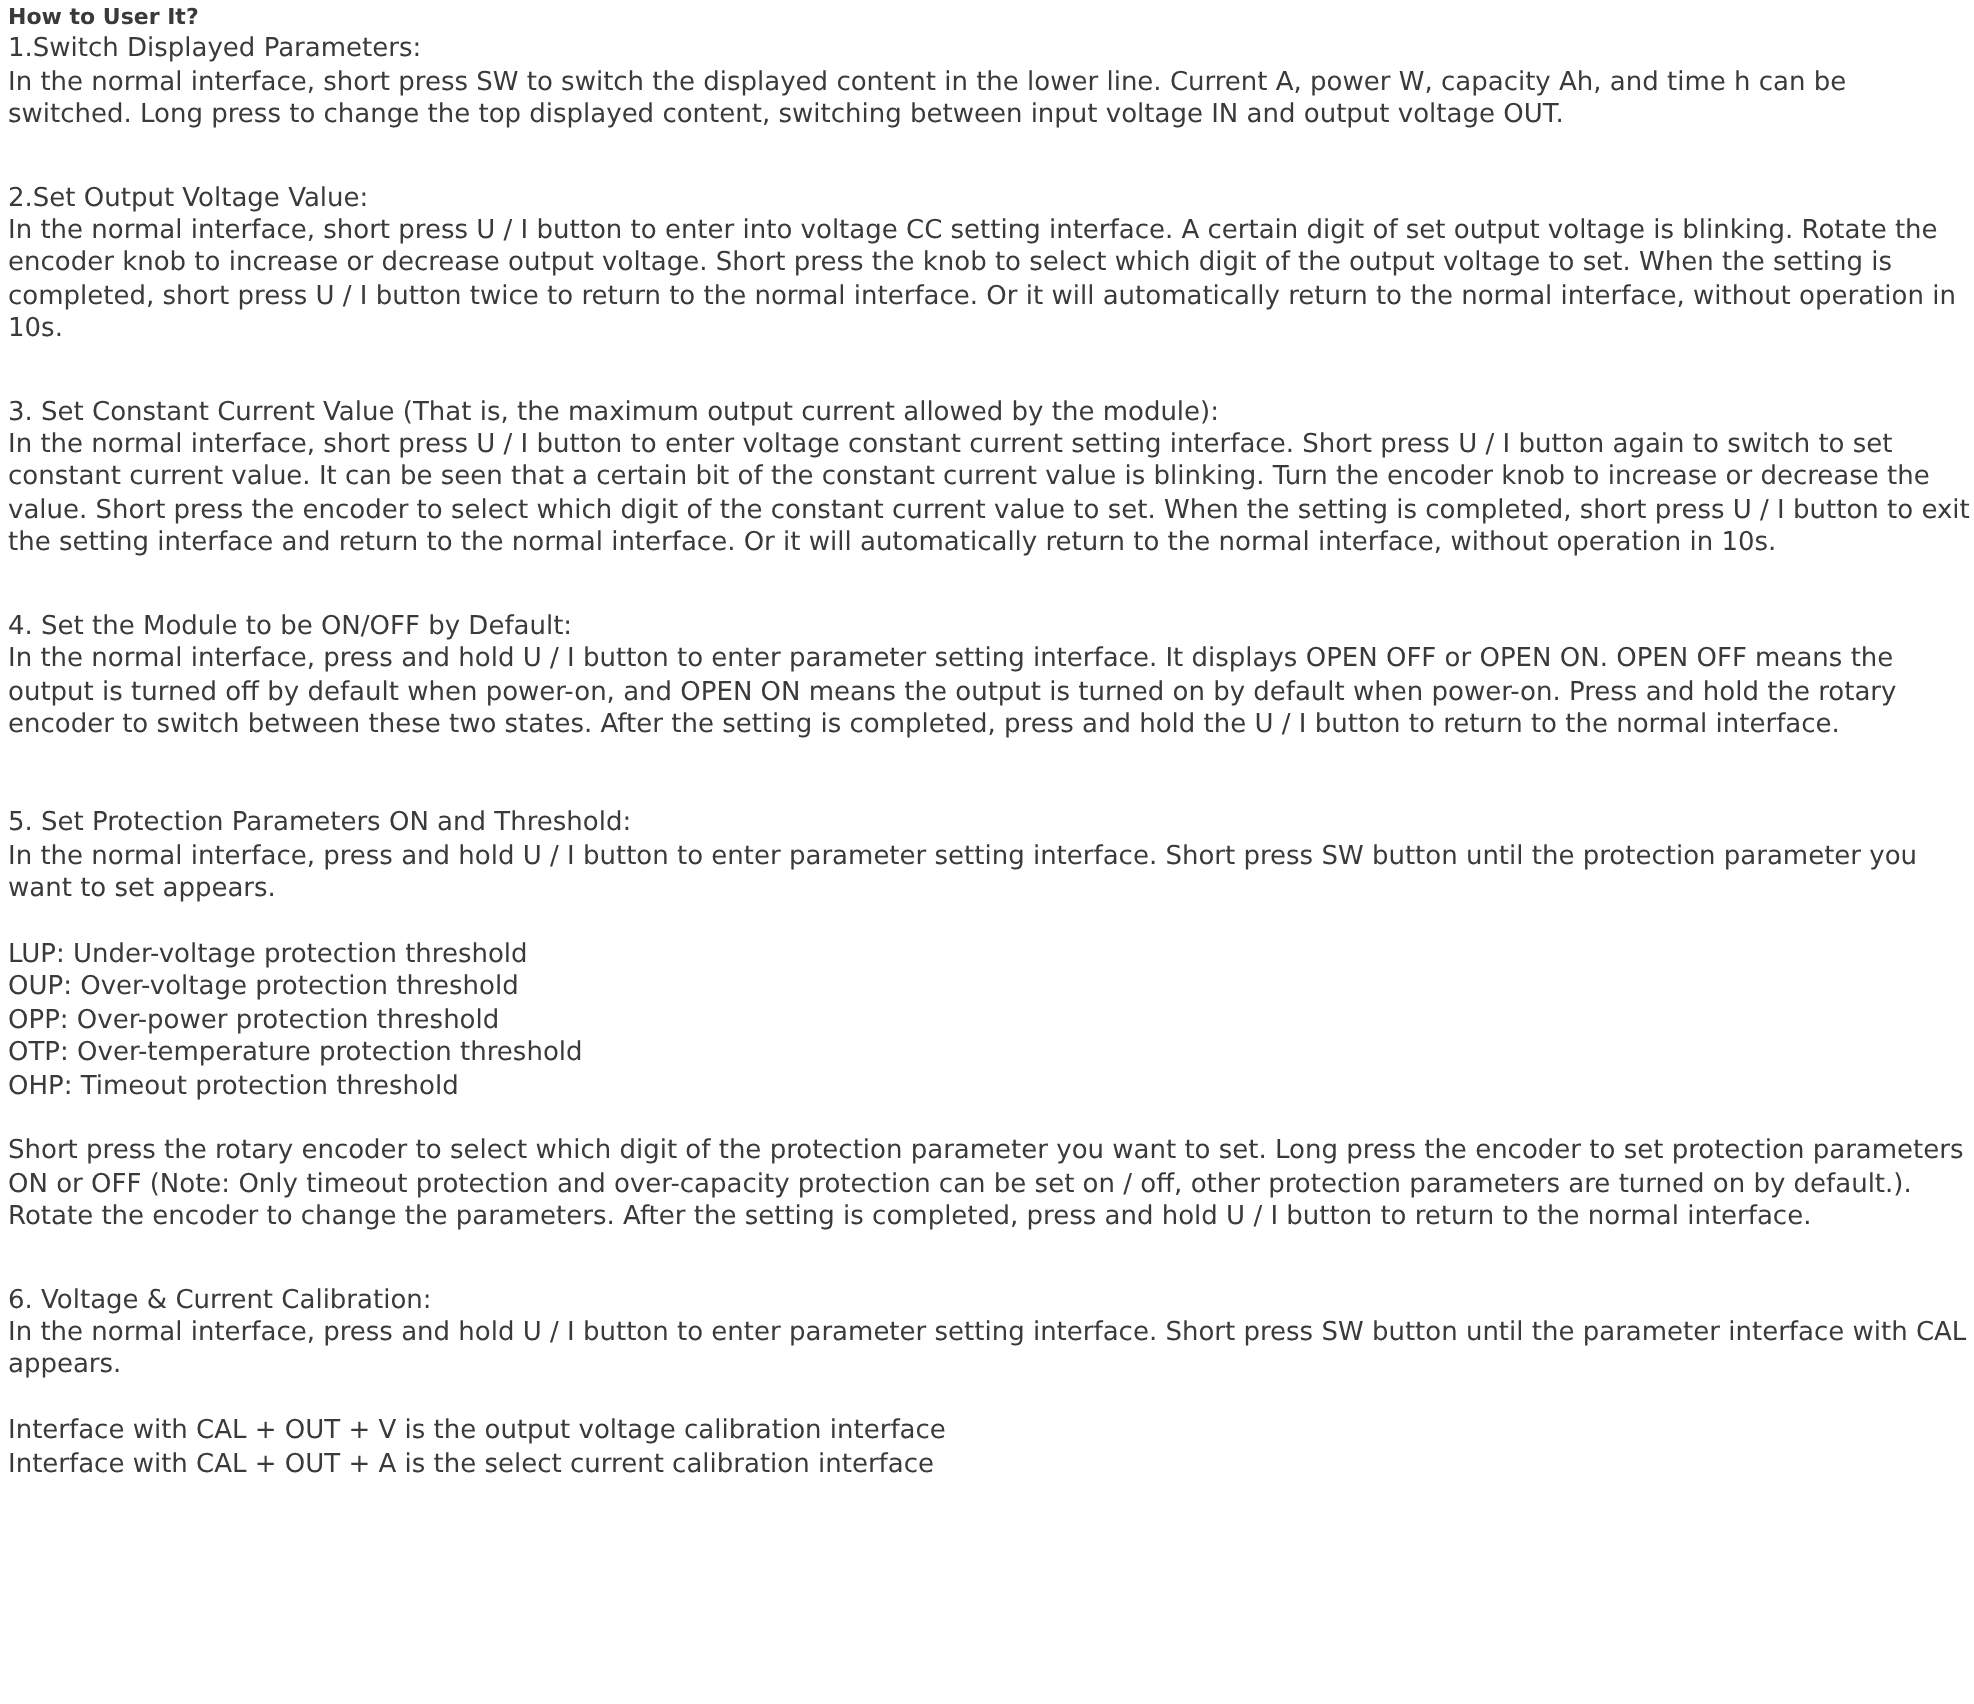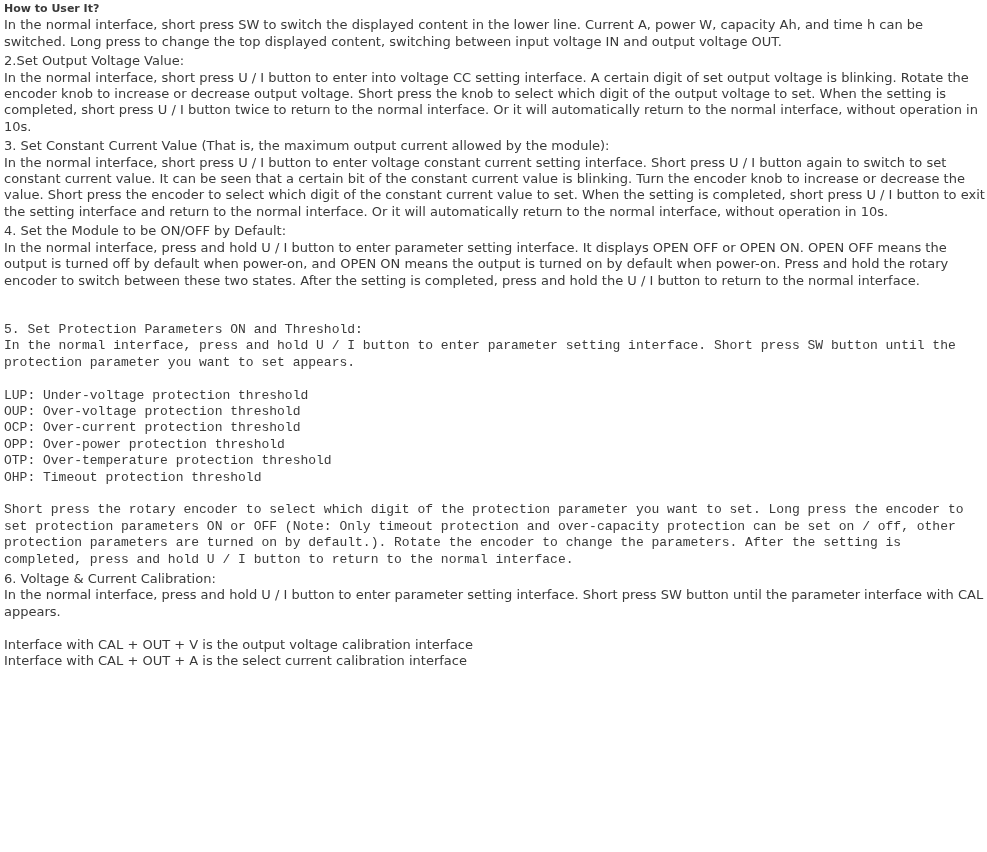--- a/index.html
+++ b/index.html
@@ -23,38 +23,38 @@
   .title {
     font-size: 11px;
     font-weight: bold;
     margin: 0;
     line-height: 16.4px;
   }
   .h, .p, .li {
     margin: 0;
   }
   section {
-    margin-top: 3px;
+    margin-top: 25px;
   }
   section.gap2 {
     margin-top: 33px;
-    font-family: Liberation Mono, monospace;
   }
   .gap {
     margin-top: 16.4px;
   }
 </style>
 </head>
 <body>
 
 <main class="doc">
 
   <h1 class="title">How to User It?</h1>
 
   <section style="margin-top:0">
+    <p class="h">1.Switch Displayed Parameters:</p>
     <p class="p">In the normal interface, short press SW to switch the displayed content in the lower line. Current A, power W, capacity Ah, and time h can be switched. Long press to change the top displayed content, switching between input voltage IN and output voltage OUT.</p>
   </section>
 
   <section>
     <p class="h">2.Set Output Voltage Value:</p>
     <p class="p">In the normal interface, short press U / I button to enter into voltage CC setting interface. A certain digit of set output voltage is blinking. Rotate the encoder knob to increase or decrease output voltage. Short press the knob to select which digit of the output voltage to set. When the setting is completed, short press U / I button twice to return to the normal interface. Or it will automatically return to the normal interface, without operation in 10s.</p>
   </section>
 
   <section>
     <p class="h">3. Set Constant Current Value (That is, the maximum output current allowed by the module):</p>
@@ -65,21 +65,20 @@
     <p class="h">4. Set the Module to be ON/OFF by Default:</p>
     <p class="p">In the normal interface, press and hold U / I button to enter parameter setting interface. It displays OPEN OFF or OPEN ON. OPEN OFF means the output is turned off by default when power-on, and OPEN ON means the output is turned on by default when power-on. Press and hold the rotary encoder to switch between these two states. After the setting is completed, press and hold the U / I button to return to the normal interface.</p>
   </section>
 
   <section class="gap2">
     <p class="h">5. Set Protection Parameters ON and Threshold:</p>
     <p class="p">In the normal interface, press and hold U / I button to enter parameter setting interface. Short press SW button until the protection parameter you want to set appears.</p>
     <div class="gap">
       <p class="li">LUP: Under-voltage protection threshold</p>
       <p class="li">OUP: Over-voltage protection threshold</p>
-      <p class="li">OCP: Over-current protection threshold</p>
       <p class="li">OPP: Over-power protection threshold</p>
       <p class="li">OTP: Over-temperature protection threshold</p>
       <p class="li">OHP: Timeout protection threshold</p>
     </div>
     <p class="p gap">Short press the rotary encoder to select which digit of the protection parameter you want to set. Long press the encoder to set protection parameters ON or OFF (Note: Only timeout protection and over-capacity protection can be set on / off, other protection parameters are turned on by default.). Rotate the encoder to change the parameters. After the setting is completed, press and hold U / I button to return to the normal interface.</p>
   </section>
 
   <section>
     <p class="h">6. Voltage &amp; Current Calibration:</p>
     <p class="p">In the normal interface, press and hold U / I button to enter parameter setting interface. Short press SW button until the parameter interface with CAL appears.</p>

